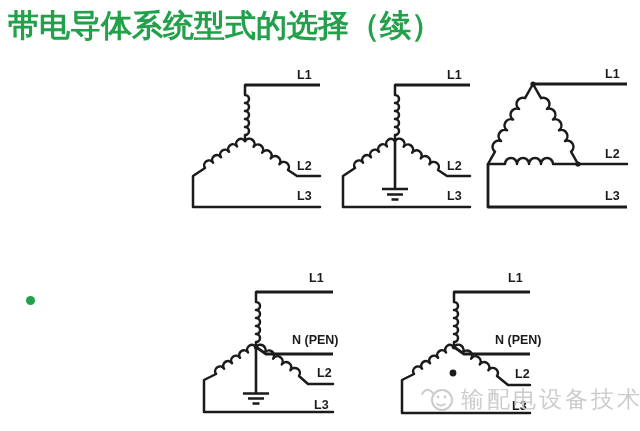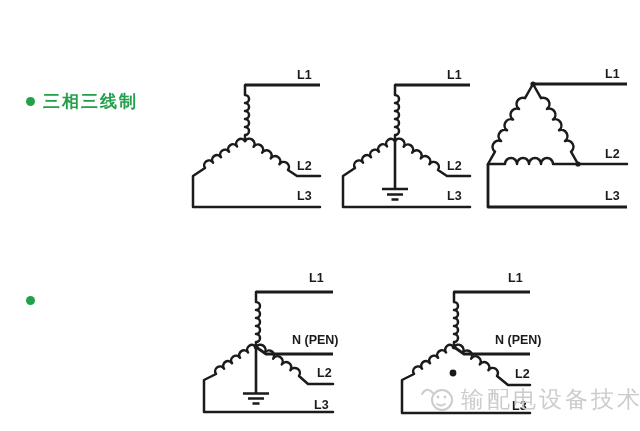--- a/index.html
+++ b/index.html
@@ -47,25 +47,22 @@
   .watermark-text{
     font-size:23px;line-height:34px;letter-spacing:3px;white-space:nowrap;font-weight:400;
   }
   .logo-doodle{flex:0 0 auto;}
 </style>
 </head>
 <body>
 
 <div class="slide">
 
+  <div class="title">带电导体系统型式的选择（续）</div>
 
-  <div class="section s1">
-    <span class="bullet-dot"></span>
-    <span class="section-label">三相三线制</span>
-  </div>
 
   <div class="section s2">
     <span class="bullet-dot"></span>
   </div>
 
   <svg id="dgm-wye-ungrounded" class="diagram" width="145" height="155" viewBox="0 0 145 155">
     <path class="wire" d="M60 25 H135"></path>
     <path class="coil" d="M60 25 V35 a4 4 0 0 1 0 8 a4 4 0 0 1 0 8 a4 4 0 0 1 0 8 a4 4 0 0 1 0 8 a4 4 0 0 1 0 8 V81"></path>
     <path class="coil" d="M60 81 a4.8 4.8 0 0 0 -8 5.4 a4.8 4.8 0 0 0 -8 5.4 a4.8 4.8 0 0 0 -8 5.4 a4.8 4.8 0 0 0 -8 5.4 a4.8 4.8 0 0 0 -8 5.4 L8 116 V147 H135"></path>
     <path class="coil" d="M60 81 a5 5 0 0 1 8.6 5.8 a5 5 0 0 1 8.6 5.8 a5 5 0 0 1 8.6 5.8 a5 5 0 0 1 8.6 5.8 a5 5 0 0 1 8.6 5.8 L112 116 H135"></path>

